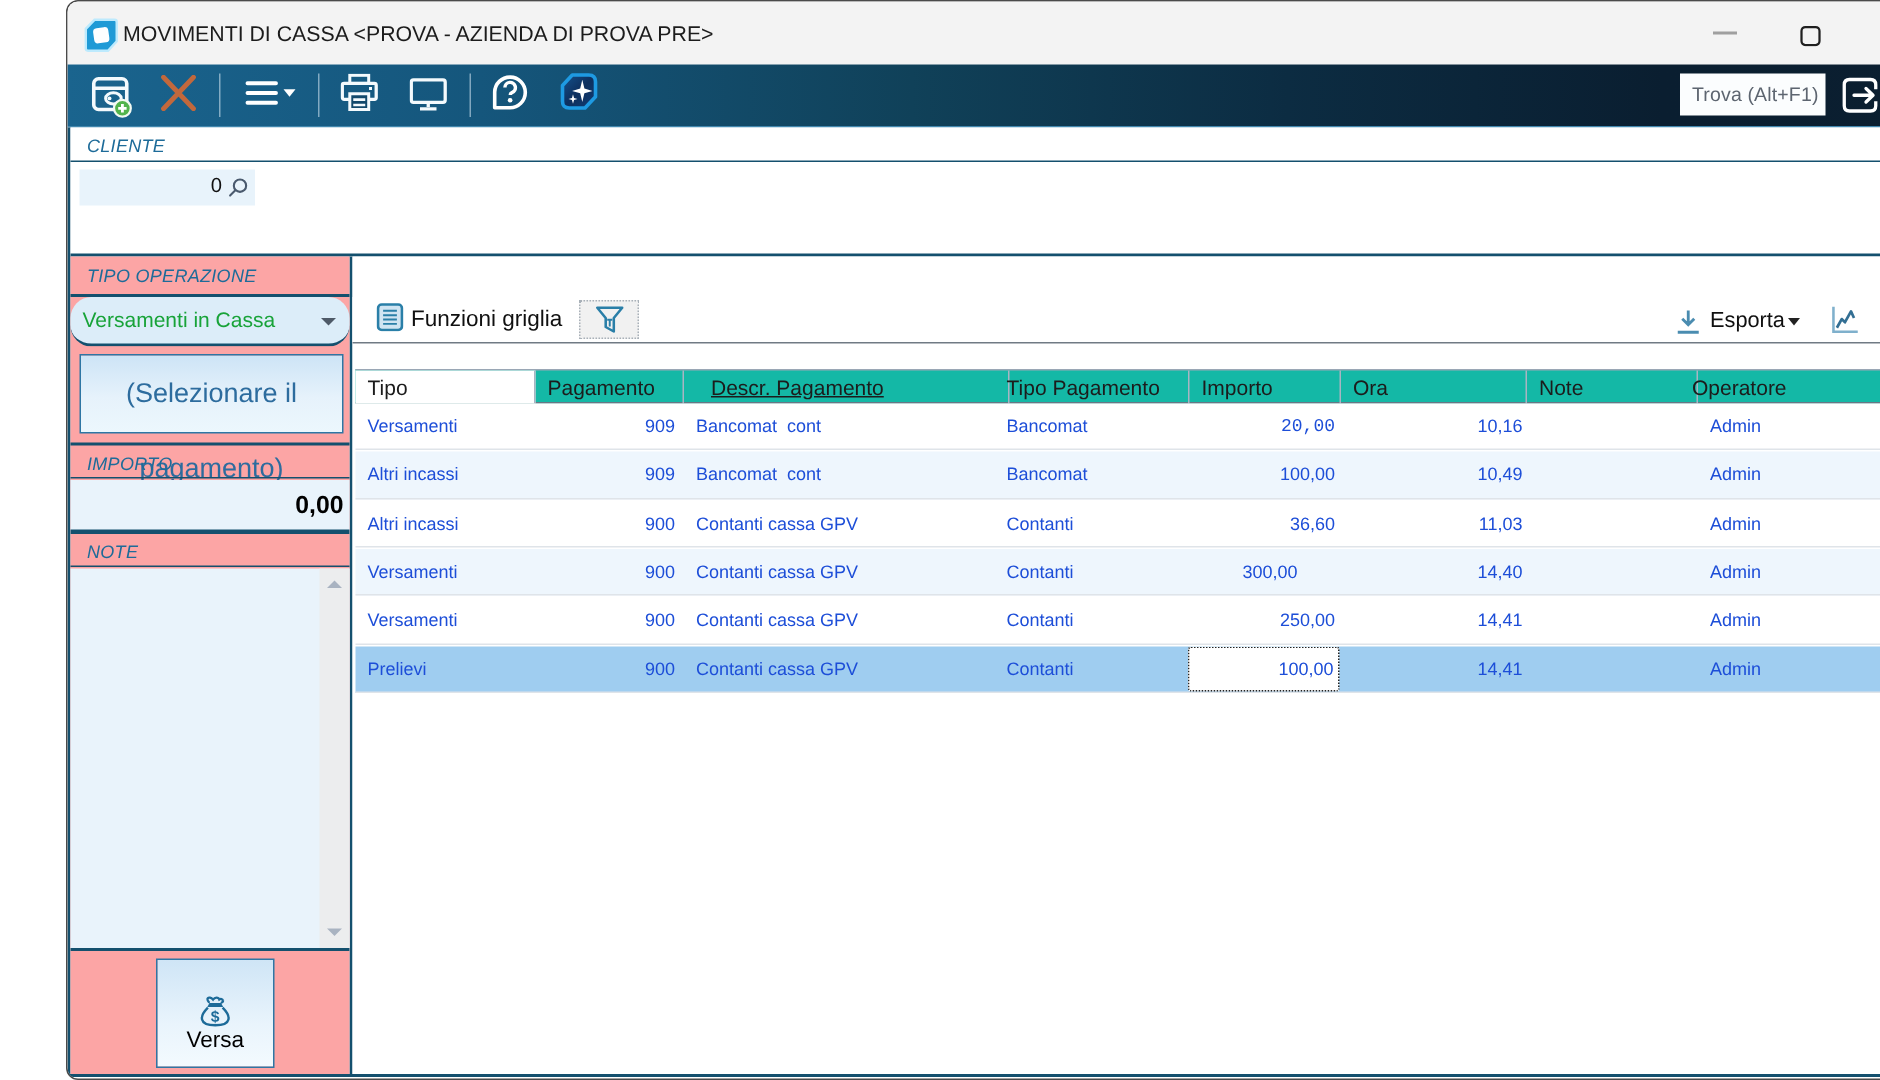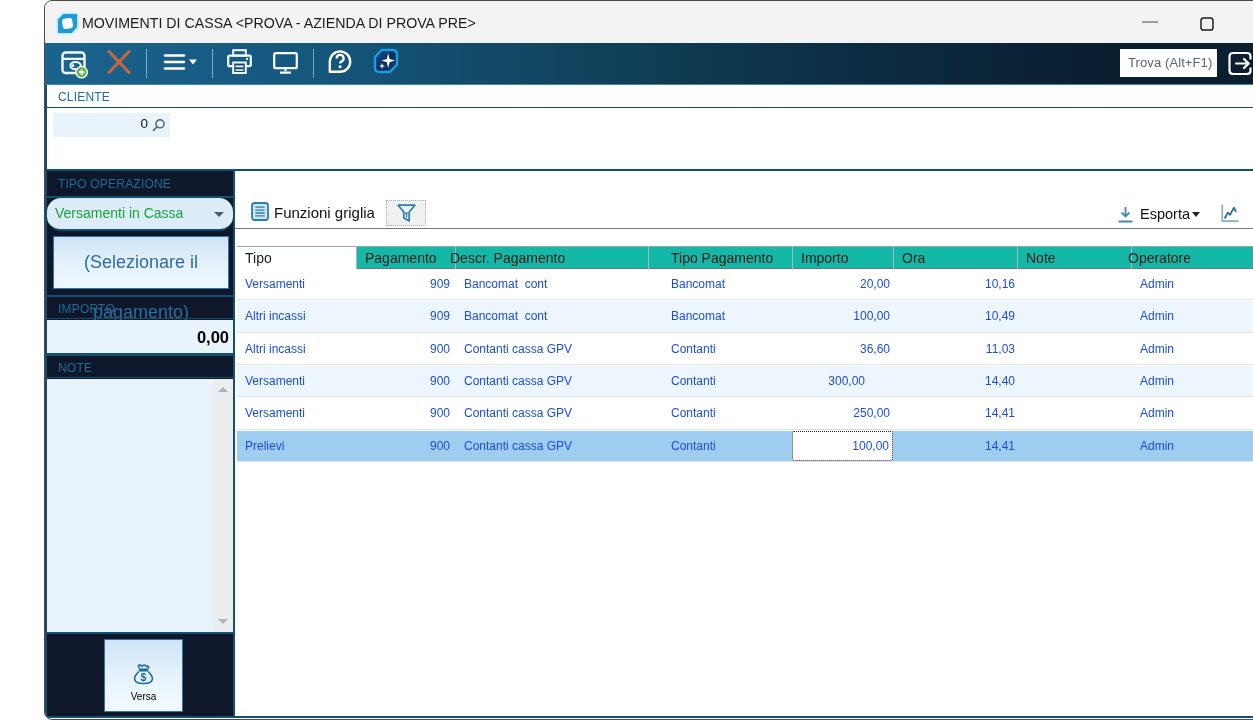--- a/index.html
+++ b/index.html
@@ -7,46 +7,46 @@
 .win { position:absolute; left:0; top:0; width:1253px; height:720px; border:1px solid #4a4a4a; border-radius:8px; background:#fff; overflow:hidden;margin-left:44px; }
 .titlebar { position:absolute; left:0; top:0; width:100%; height:42px; background:#f3f3f3; }
 .apptitle { position:absolute; left:37px; top:14px; font-size:14.2px; color:#1c1c1c; letter-spacing:0px; }
 .mindash { position:absolute; left:1097px; top:20px; width:16px; height:2px; background:#9f9f9f; }
 .toolbar { position:absolute; left:0; top:42px; width:100%; height:41px; background:linear-gradient(to right,#1a648e 0%,#15567c 22%,#104159 45%,#0c2c42 65%,#0a1e30 85%,#0b1f30 100%); }
 .tbline { position:absolute; left:0; top:83px; width:100%; height:1px; background:#4187ae; }
 .tsep { position:absolute; top:6px; width:1px; height:29px; background:rgba(220,235,245,0.55); }
 .trova { position:absolute; left:1075px; top:6px; width:97px; height:28px; background:#fbfdfe; color:#5d6570; font-size:13px; line-height:28px; padding-left:8px; letter-spacing:0.1px; }
 .esci-txt { position:absolute; left:1212px; top:10px; color:#fff; font-size:16px; }
 .side-borders { position:absolute; left:0; top:84px; width:1250px; height:633px; border-left:2px solid #14506e; border-right:2px solid #14506e; border-bottom:2px solid #14506e; pointer-events:none; }
-.lbl { font-size:12px; color:#1d6b99; letter-spacing:0.2px; }
+.lbl { font-size:12px; color:#1d6b99; letter-spacing:0.2px;font-style:italic; }
 .cliente { position:absolute; left:2px; top:84px; width:1246px; height:86px; background:#fff; border-bottom:2px solid #14506e; }
 .cliente .hd { position:absolute; left:0; top:0; width:100%; height:23px; border-bottom:1px solid #14506e; }
 .cliente .hd span { position:absolute; left:11px; top:5px; }
 .cli-input { position:absolute; left:6px; top:28px; width:117px; height:24px; background:#e8f3fb; }
 .cli-zero { position:absolute; right:22px; top:3px; font-size:13.5px; color:#111; }
-.leftpanel { position:absolute; left:2px; top:170px; width:186px; height:545px; background:#0f172a; }
+.leftpanel { position:absolute; left:2px; top:170px; width:186px; height:545px; background:#fca5a5; }
 .lp-hd { position:absolute; left:0; top:0; width:186px; height:27px; border-bottom:2px solid #14506e; }
 .lp-hd span { position:absolute; left:11px; top:6px; }
 .combo { position:absolute; left:0; top:27px; width:186px; height:33px; background:#dcedf9; border-bottom:2px solid #14506e;border-radius:14px; }
 .combo .txt { position:absolute; left:8px; top:7px; font-size:14px; color:#18a339; }
 .combo .caret { position:absolute; right:9px; top:14px; width:0; height:0; border-left:5px solid transparent; border-right:5px solid transparent; border-top:5.5px solid #4e5a68; }
 .selpag { position:absolute; left:6px; top:65px; width:176px; height:53px; border:1.5px solid #2e76a4; background:linear-gradient(#cde4f6 0%, #e6f2fb 55%, #ecf7fd 100%); color:#2d6c9e; font-size:18px; text-align:center; line-height:50px; }
 .sec2 { position:absolute; left:0; top:124px; width:186px; height:2px; background:#14506e; }
 .importo-hd { position:absolute; left:0; top:126px; width:186px; height:22px; border-bottom:1px solid #14506e; }
 .importo-hd span { position:absolute; left:11px; top:5px; }
 .importo-val { position:absolute; left:0; top:149px; width:186px; height:36px; background:#e9f3fb; border-bottom:3px solid #14506e; }
 .importo-val span { position:absolute; right:4px; top:8px; font-size:16.5px; font-weight:bold; color:#000; }
 .note-hd { position:absolute; left:0; top:185px; width:186px; height:22px; border-bottom:1px solid #14506e; }
 .note-hd span { position:absolute; left:11px; top:5px; }
 .note-area { position:absolute; left:0; top:208px; width:186px; height:255px; background:#e9f3fb; border-bottom:2px solid #14506e; }
 .note-sb { position:absolute; right:0px; top:0px; width:20px; height:253px; background:#ecedee; }
 .tri-up { position:absolute; left:5px; top:8px; width:0; height:0; border-left:5px solid transparent; border-right:5px solid transparent; border-bottom:5.5px solid #a9b3c1; }
 .tri-dn { position:absolute; left:5px; bottom:8px; width:0; height:0; border-left:5px solid transparent; border-right:5px solid transparent; border-top:5.5px solid #a9b3c1; }
 .versa { position:absolute; left:57px; top:468px; width:79px; height:73px; border:1px solid #2e76a4; background:linear-gradient(#cfe5f6 0%, #e9f4fc 60%, #f3fafe 100%); }
-.versa .vtxt { position:absolute; left:0; bottom:9px; width:100%; text-align:center; font-size:10px; color:#000; }
+.versa .vtxt { position:absolute; left:0; bottom:9px; width:100%; text-align:center; font-size:15px; color:#000; }
 .rightpanel { position:absolute; left:190px; top:170px; width:1058px; height:545px; background:#fff; }
 .rp-hd { position:absolute; left:0; top:0; width:100%; height:25px; border-bottom:2px solid #4f93b8; }
 .rp-hd span { position:absolute; left:12px; top:6px; }
 .gridbar { position:absolute; left:0; top:27px; width:100%; height:31px; border-bottom:1px solid #707a84; background:#fff; }
 .fg-txt { position:absolute; left:39px; top:6px; font-size:15px; color:#101010; }
 .filterbox { position:absolute; left:151px; top:2px; width:40px; height:26px; background:#f1f1f1; border:1px dotted #a8b0b8; }
 .esporta { position:absolute; left:905px; top:8px; font-size:14.5px; color:#101010; }
 .esp-caret { position:absolute; left:957px; top:14px; width:0; height:0; border-left:4px solid transparent; border-right:4px solid transparent; border-top:5px solid #222; }
 .table { position:absolute; left:2px; top:75px; width:1056px; }
 .thead { position:absolute; left:0; top:0; width:1056px; height:23px; background:#14b8a6; border-top:1px solid #9aa7b5; border-bottom:1px solid #6a7684; }
@@ -225,33 +225,33 @@
             <line x1="8" y1="8" x2="14" y2="8"></line>
           <line x1="0" y1="14" x2="6" y2="14"></line>
             <line x1="8" y1="14" x2="14" y2="14"></line>
         </g>
       </svg>
     </div>
     <div class="table" id="tbl">
 <div class="thead">
           <div class="th" style="left:0px;width:120px;background:#fff;">Tipo</div>
           <div class="th" style="left:120px;width:99px;">Pagamento</div>
-          <div class="th" style="left:205px;width:207px;">Descr. Pagamento</div>
+          <div class="th" style="left:229px;width:207px;text-decoration:underline;">Descr. Pagamento</div>
           <div class="th" style="left:426px;width:130px;">Tipo Pagamento</div>
           <div class="th" style="left:556px;width:101px;">Importo</div>
           <div class="th" style="left:657px;width:124px;">Ora</div>
           <div class="th" style="left:781px;width:114px;">Note</div>
           <div class="th" style="left:883px;width:161px;">Operatore</div>
         </div>
       <div class="row" style="top:23.00px;height:31.33px;background:#ffffff;border-bottom:1px solid #dfe4e9;">
           <div class="cell" style="left:0px;width:120px;padding-left:8px;">Versamenti</div>
           <div class="cell num" style="left:120px;width:99px;padding-right:6px;">909</div>
           <div class="cell" style="left:219px;width:207px;padding-left:8px;">Bancomat&nbsp; cont</div>
           <div class="cell" style="left:426px;width:130px;padding-left:8px;">Bancomat</div>
-          <div class="cell num" style="left:556px;width:101px;padding-right:4px;">20,00</div>
+          <div class="cell num" style="left:556px;width:101px;padding-right:4px;font-family:Liberation Mono, monospace;">20,00</div>
           <div class="cell num" style="left:657px;width:124px;padding-right:3px;">10,16</div>
           <div class="cell" style="left:895px;width:161px;padding-left:8px;">Admin</div>
         </div>
       <div class="row" style="top:55.33px;height:31.33px;background:#eef6fd;border-bottom:1px solid #dfe4e9;">
           <div class="cell" style="left:0px;width:120px;padding-left:8px;">Altri incassi</div>
           <div class="cell num" style="left:120px;width:99px;padding-right:6px;">909</div>
           <div class="cell" style="left:219px;width:207px;padding-left:8px;">Bancomat&nbsp; cont</div>
           <div class="cell" style="left:426px;width:130px;padding-left:8px;">Bancomat</div>
           <div class="cell num" style="left:556px;width:101px;padding-right:4px;">100,00</div>
           <div class="cell num" style="left:657px;width:124px;padding-right:3px;">10,49</div>

